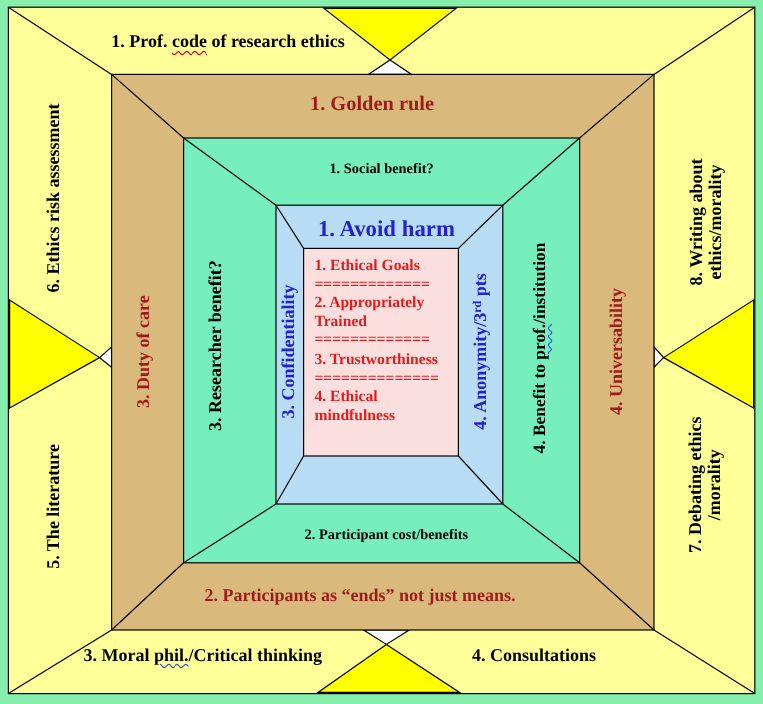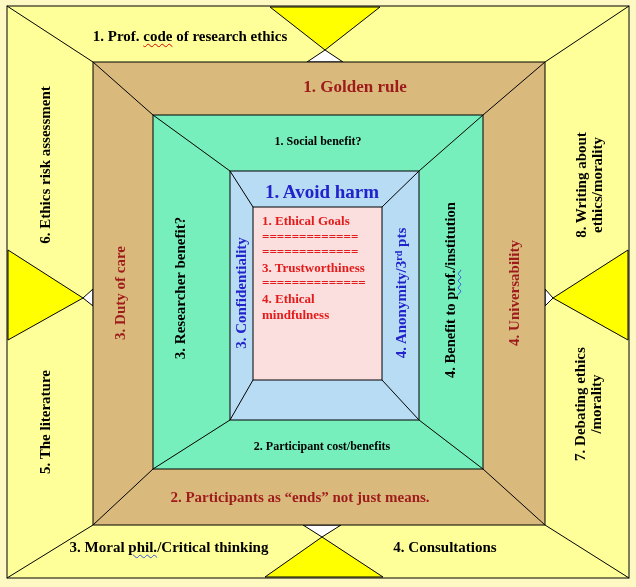--- a/index.html
+++ b/index.html
@@ -8,35 +8,35 @@
     --tan:#D9B97C;
     --green:#76EFBC;
     --light_blue:#B7DCF4;
     --pink:#FBDFDF;
     --text_dark_red:#9E1B1B;
     --text_blue:#2323CC;
     --text_red:#E31B1B;
     --line:#000000;
   }
   html,body{margin:0;padding:0;background:#fff;}
-  .stage{position:relative;width:636px;height:587px;background:#fef9c3;overflow:hidden;}
+  .stage{position:relative;width:636px;height:587px;background:#86efac;overflow:hidden;}
   .shapes{position:absolute;left:0;top:0;z-index:1;}
   .shapes rect,.shapes polygon{stroke:var(--line);stroke-width:1;}
   .f-yellow{fill:var(--outer_yellow);}
   .f-bright{fill:var(--accent_yellow);}
   .f-white{fill:#ffffff;}
   .f-tan{fill:var(--tan);}
   .f-green{fill:var(--green);}
   .f-blue{fill:var(--light_blue);}
   .f-pink{fill:var(--pink);}
   .ln{stroke:var(--line);stroke-width:1;}
   .t{position:absolute;z-index:2;font-family:"Liberation Serif",serif;font-weight:700;
      white-space:nowrap;transform:translate(-50%,-50%);color:#000;}
   .vert{transform:translate(-50%,-50%) rotate(-90deg);text-align:center;line-height:16px;}
-  .s15{font-size:15px;} .s16{font-size:12px;} .s17{font-size:17px;margin-left:45px;} .s19{font-size:19px;text-align:right;} .s14{font-size:14.5px;}
+  .s15{font-size:15px;} .s16{font-size:12px;} .s17{font-size:17px;} .s19{font-size:19px;text-align:right;} .s14{font-size:14.5px;}
   .c-darkred{color:var(--text_dark_red);}
   .c-blue{color:var(--text_blue);}
   .wavy-red{text-decoration-line:underline;text-decoration-style:wavy;text-decoration-color:#E00000;text-decoration-thickness:1px;text-underline-offset:2px;}
   .wavy-blue{text-decoration-line:underline;text-decoration-style:wavy;text-decoration-color:#3355DD;text-decoration-thickness:1px;text-underline-offset:2px;}
   .ul-straight{text-decoration-line:underline;text-decoration-thickness:1px;text-underline-offset:2px;}
   .sup{font-size:10px;vertical-align:4px;}
   .center-box{position:absolute;z-index:2;left:253px;top:207px;width:128px;height:173px;
      box-sizing:border-box;padding:6px 4px 0 9px;color:var(--text_red);
      font-family:"Liberation Serif",serif;font-weight:700;font-size:13px;line-height:15.6px;}
 </style>
@@ -117,19 +117,20 @@
   <div class="t s15 vert" style="left:180px;top:288px">3. Researcher benefit?</div>
   <div class="t s14 vert" style="left:450px;top:290px"><span>4. Benefit to </span><span class="wavy-blue">prof.</span><span>/institution</span></div>
 
   <div class="t s19 c-blue" style="left:322px;top:192px">1. Avoid harm</div>
   <div class="t s15 c-blue vert" style="left:241px;top:293px">3. Confidentiality</div>
   <div class="t s15 c-blue vert" style="left:400px;top:293px"><span>4. Anonymity/3</span><span class="sup">rd</span><span> pts</span></div>
 
   <div class="center-box">
     <div>1. Ethical Goals</div>
     <div>=============</div>
+    <div>2. Appropriately Trained</div>
     <div>=============</div>
     <div>3. Trustworthiness</div>
     <div>==============</div>
     <div>4. Ethical mindfulness</div>
   </div>
 
 </div>
 
 </body></html>

